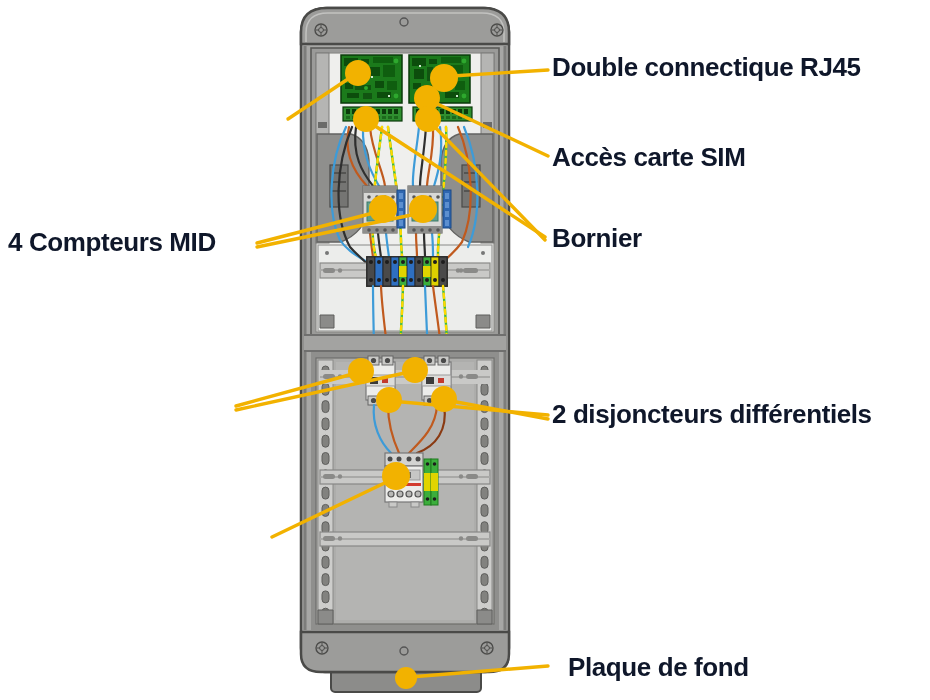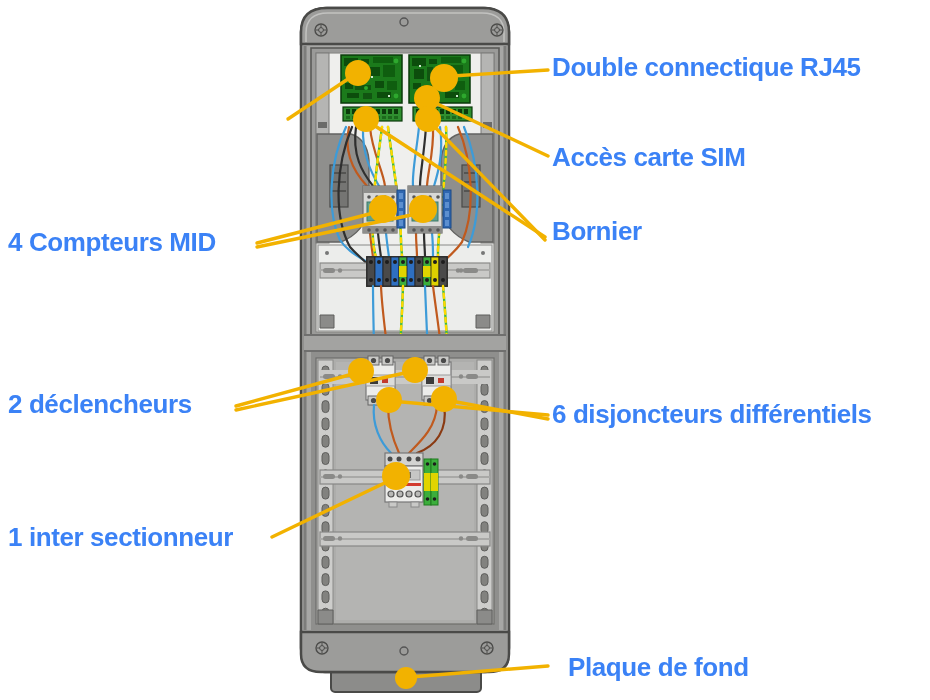--- a/index.html
+++ b/index.html
@@ -1,20 +1,20 @@
 <!DOCTYPE html>
 <html><head>
 <meta charset="utf-8">
 <style>
   html,body{margin:0;padding:0;background:#ffffff;}
   #canvas{position:relative;width:930px;height:700px;background:#ffffff;overflow:hidden;
           font-family:"Liberation Sans","DejaVu Sans",sans-serif;}
   #station-svg{position:absolute;left:0;top:0;}
   .callout{position:absolute;font-weight:700;font-size:26px;line-height:30px;
-           color:#3b82f6;white-space:nowrap;letter-spacing:-0.4px;}
+           color:#0f172a;white-space:nowrap;letter-spacing:-0.4px;}
   .callout.left{text-align:left;}
 </style>
 </head>
 <body>
 
 <div id="canvas">
 
 <svg id="station-svg" width="930" height="700" viewBox="0 0 930 700">
   <defs>
     <rect id="slot" width="7" height="12" rx="3.5" fill="#82827f" stroke="#5e5e5c" stroke-width="1"></rect>
@@ -407,21 +407,19 @@
     <circle cx="361" cy="371" r="13"></circle>
     <circle cx="415" cy="370" r="13"></circle>
     <circle cx="389" cy="400" r="13"></circle>
     <circle cx="444" cy="399" r="13"></circle>
     <circle cx="396" cy="476" r="14"></circle>
     <circle cx="406" cy="678" r="11"></circle>
   </g>
 </svg>
 
 <div class="callout left" style="left:8px;top:227px">4 Compteurs MID</div>
-<div class="callout left" style="left:8px;top:389px">2 déclencheurs</div>
-<div class="callout left" style="left:8px;top:522px">1 inter sectionneur</div>
 <div class="callout left" style="left:552px;top:52px">Double connectique RJ45</div>
 <div class="callout left" style="left:552px;top:142px">Accès carte SIM</div>
-<div class="callout left" style="left:552px;top:216px">Bornier</div>
-<div class="callout left" style="left:552px;top:399px">6 disjoncteurs différentiels</div>
+<div class="callout left" style="left:552px;top:223px">Bornier</div>
+<div class="callout left" style="left:552px;top:399px">2 disjoncteurs différentiels</div>
 <div class="callout left" style="left:568px;top:652px">Plaque de fond</div>
 
 </div>
 
 </body></html>

